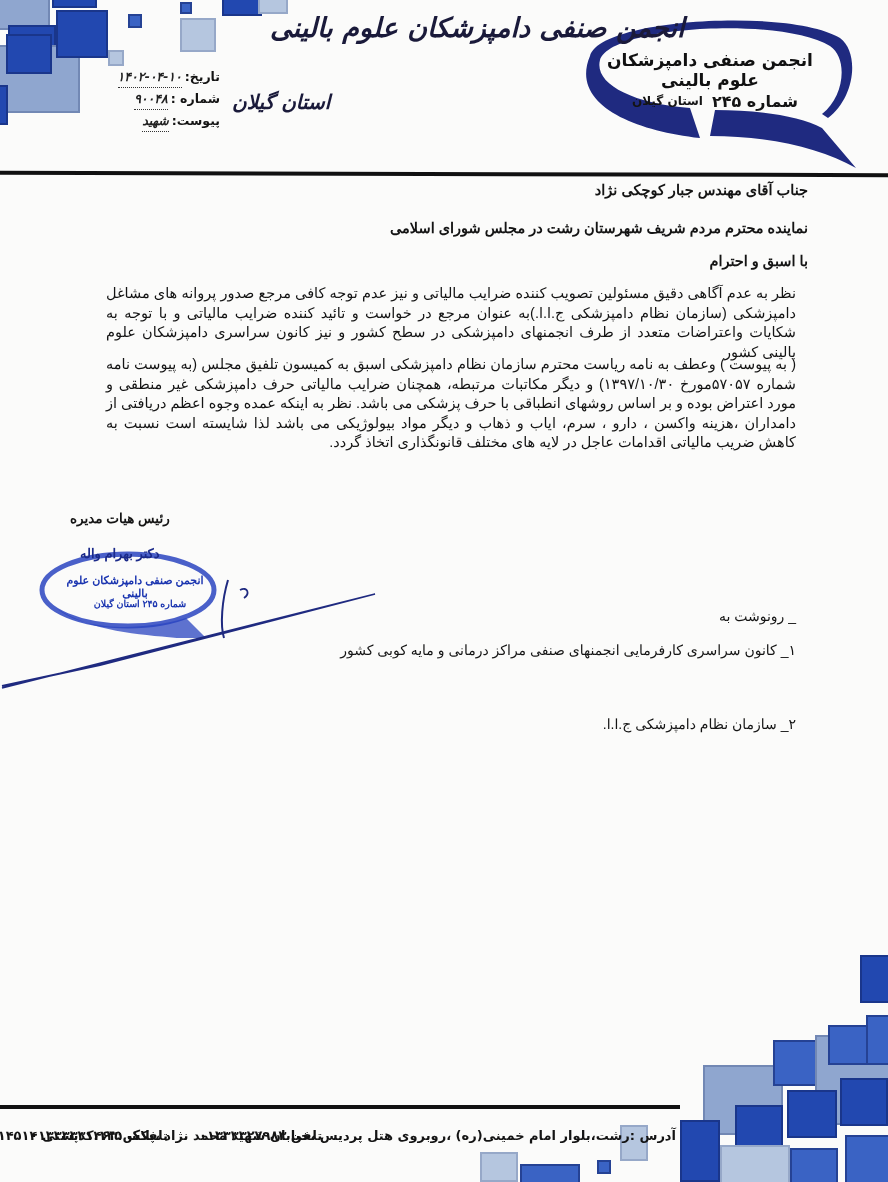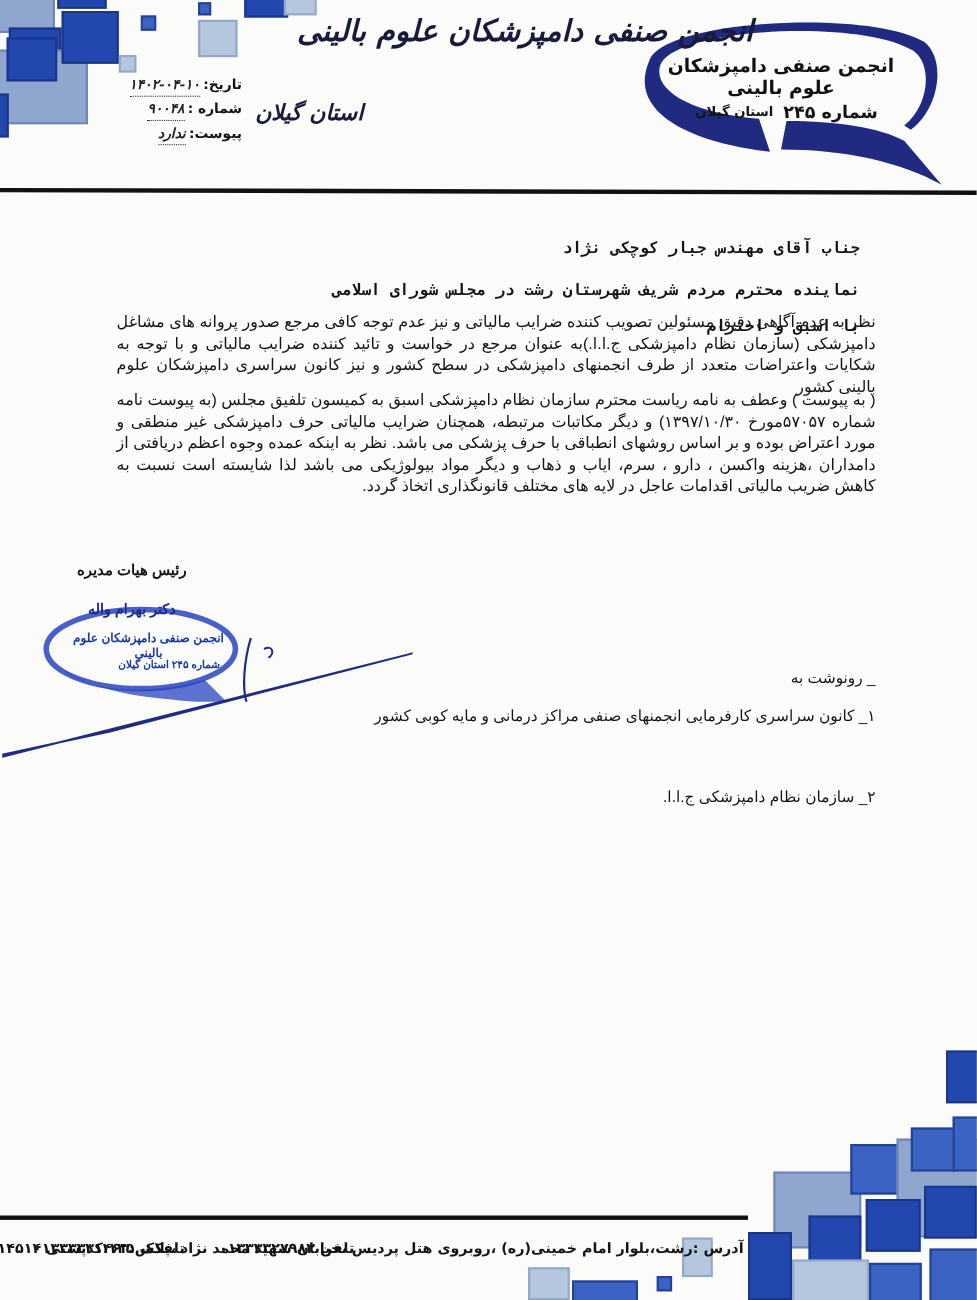--- a/index.html
+++ b/index.html
@@ -20,29 +20,29 @@
 
   .script-title { position: absolute; top: 12px; left: 270px; font-family: "DejaVu Serif", serif; font-style: italic; font-weight: bold; font-size: 27px; color: #1a1a3a; direction: rtl; }
   .script-prov { position: absolute; top: 90px; left: 232px; font-family: "DejaVu Serif", serif; font-style: italic; font-weight: bold; font-size: 20px; color: #1a1a3a; direction: rtl; }
 
   .meta { position: absolute; left: 55px; top: 66px; width: 165px; direction: rtl; font-size: 12.5px; font-weight: bold; line-height: 21px; }
   .meta .row { display: flex; justify-content: flex-start; gap: 3px; white-space: nowrap; }
   .meta .val { font-family: "DejaVu Serif", serif; font-style: italic; color: #222; border-bottom: 1px dotted #333; text-align: right; }
 
   .rule-top { position: absolute; left: 0; top: 172px; width: 888px; height: 4px; background: #111; transform: rotate(0.15deg); }
 
-  .body { position: absolute; right: 106px; direction: rtl; font-family: Liberation Mono, monospace; margin-top: 36px; }
+  .body { position: absolute; right: 80px; direction: rtl; font-family: Liberation Sans, sans-serif; }
   .line-b { font-weight: bold; font-size: 14.5px; }
   .para { position: absolute; right: 92px; width: 690px; direction: rtl; text-align: justify; text-align-last: right; font-family: "Liberation Sans", sans-serif; font-size: 14.5px; line-height: 19.5px; }
 
   .sig-title { position: absolute; left: 70px; top: 510px; direction: rtl; font-weight: bold; font-size: 13.5px; font-family: "Liberation Sans", sans-serif; }
   .sig-name { position: absolute; left: 80px; top: 546px; direction: rtl; font-weight: bold; font-size: 13px; color: #1b2a8a; font-family: "Liberation Sans", sans-serif; }
   .stamp { position: absolute; left: 36px; top: 548px; width: 185px; height: 90px; }
   .stamp-t1 { position: absolute; left: 60px; top: 574px; width: 150px; text-align: center; direction: rtl; font-size: 11px; font-weight: bold; color: #1b35b0; font-family: "Liberation Sans", sans-serif; }
-  .stamp-t2 { position: absolute; left: 80px; top: 598px; width: 120px; text-align: right; direction: rtl; font-size: 9.5px; font-weight: bold; color: #1b35b0; font-family: "Liberation Sans", sans-serif; }
+  .stamp-t2 { position: absolute; left: 80px; top: 598px; width: 120px; text-align: center; direction: rtl; font-size: 9.5px; font-weight: bold; color: #1b35b0; font-family: "Liberation Sans", sans-serif; }
 
   .cc { position: absolute; right: 92px; direction: rtl; font-family: "Liberation Sans", sans-serif; font-size: 14px; }
 
   .rule-bot { position: absolute; left: 0; top: 1105px; width: 680px; height: 4px; background: #111; }
   .footer { position: absolute; direction: rtl; font-family: "DejaVu Sans", sans-serif; font-weight: bold; font-size: 13px; white-space: nowrap; }
 </style>
 </head>
 <body>
 
 <div>
@@ -98,21 +98,21 @@
   <div class="row">
     <span>تاریخ:</span>
     <span class="val">۱۴۰۲-۰۴-۱۰</span>
   </div>
   <div class="row">
     <span>شماره :</span>
     <span class="val">۹۰۰۴۸</span>
   </div>
   <div class="row">
     <span>پیوست:</span>
-    <span class="val">ندارد</span>
+    <span class="val">شهید</span>
   </div>
 </div>
 
 <div class="rule-top"></div>
 
 <div class="body line-b" style="top:182px;">جناب آقای مهندس جبار کوچکی نژاد</div>
 <div class="body line-b" style="top:220px;">نماینده محترم مردم شریف شهرستان رشت در مجلس شورای اسلامی</div>
 <div class="body line-b" style="top:253px;">با اسبق و احترام</div>
 
 <div class="para" style="top:284px;">نظر به عدم آگاهی دقیق مسئولین تصویب کننده ضرایب مالیاتی و نیز عدم توجه کافی مرجع صدور پروانه های مشاغل دامپزشکی (سازمان نظام دامپزشکی ج.ا.ا.)به عنوان مرجع در خواست و تائید کننده ضرایب مالیاتی و با توجه به شکایات واعتراضات متعدد از طرف انجمنهای دامپزشکی در سطح کشور و نیز کانون سراسری دامپزشکان علوم بالینی کشور</div>

